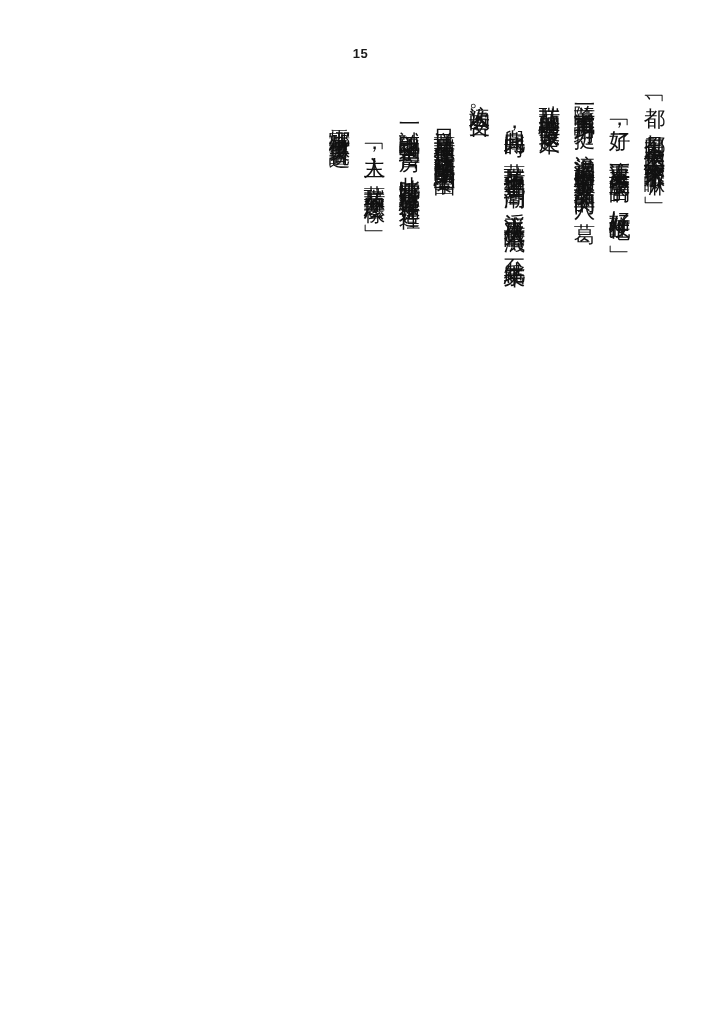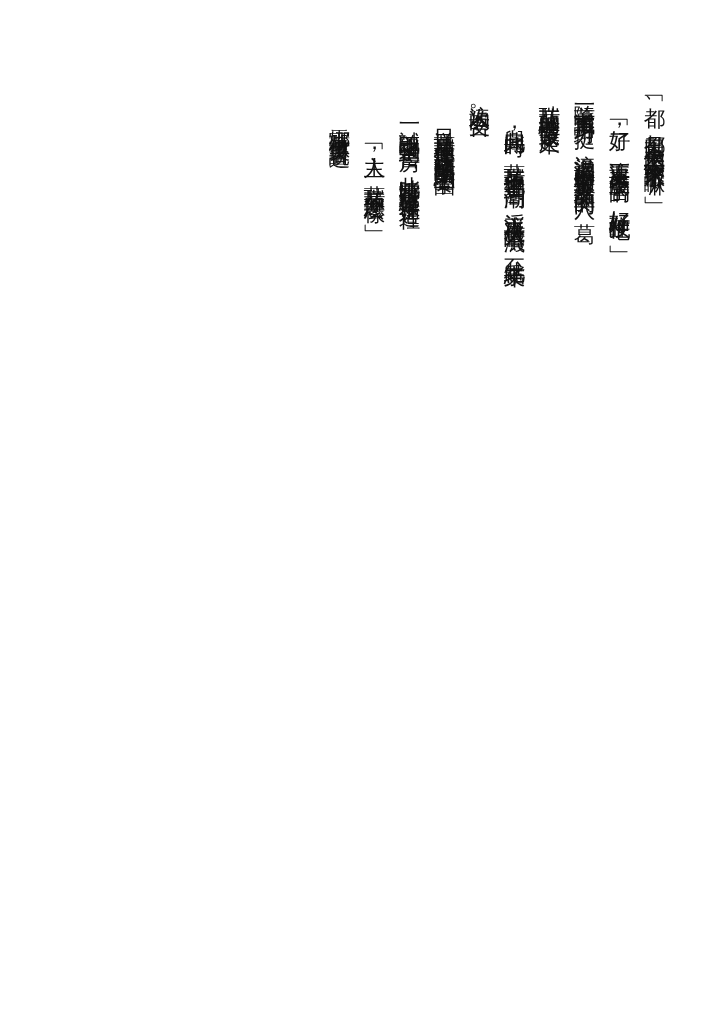--- a/index.html
+++ b/index.html
@@ -60,20 +60,21 @@
   }
   .vline.indent2 {
     padding-top: 48px;
   }
 </style>
 </head>
 <body>
 
 <div class="page">
 
+  <div class="page-number">15</div>
 
   <div class="text-body">
     <div class="vline indent1">雷娜蕾微笑著說道。</div>
     <div class="vline indent2">「主人，葛瑞菲亞怎麼樣？」</div>
     <div class="vline indent1">一誠隨即來到了書房，此時雷娜蕾已經等候在了這裡。</div>
     <div class="vline indent1">目送葛瑞菲亞用傳送魔法陣離開了駒王學園。</div>
     <div class="vline">這次的交合。</div>
     <div class="vline indent1">與此同時，葛瑞菲亞也達到了高潮，淫水再次大量噴濺，至此結束了</div>
     <div class="vline">瑞菲亞的肚子慢慢鼓了起來。</div>
     <div class="vline">隨著一誠下身用力一挺，滾燙濃稠的精液射進了葛瑞菲亞的肉穴，葛</div>

